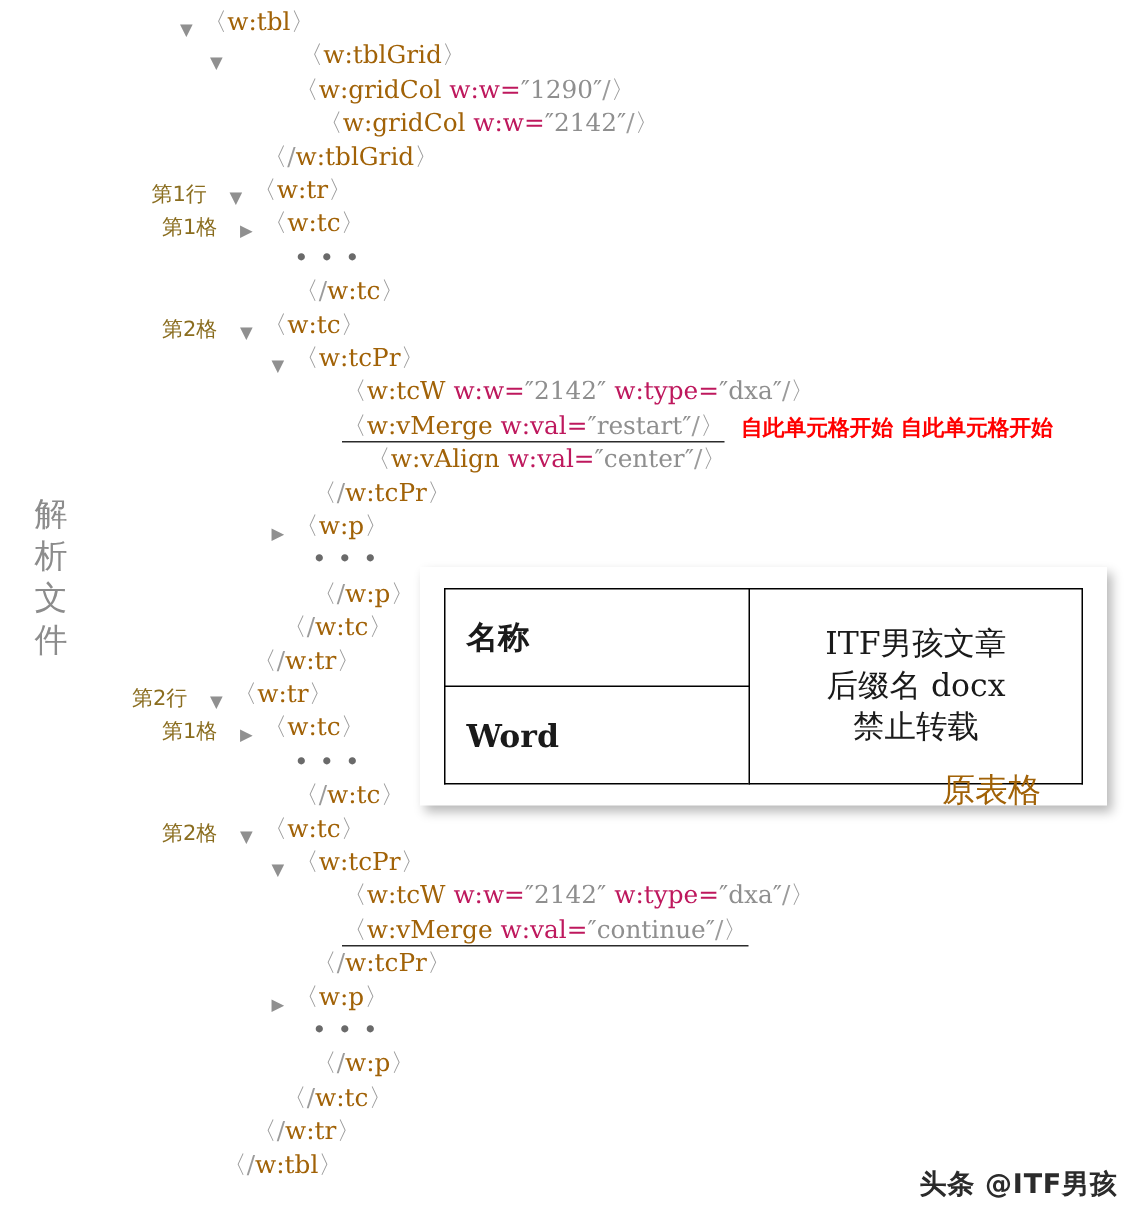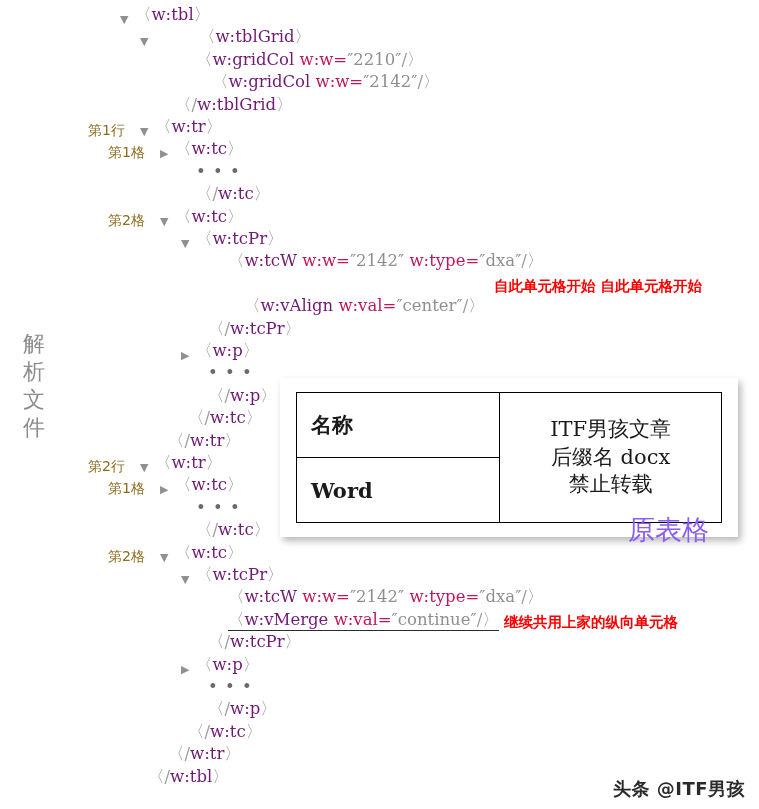--- a/index.html
+++ b/index.html
@@ -59,21 +59,21 @@
     font-size: 11px;
     position: absolute;
     top: 5px;
   }
   .code-body {
     position: absolute;
     top: 0;
     white-space: pre;
   }
   .br   { color: #9b9b9b; }           
-  .tag  { color: #701a75; }           
+  .tag  { color: #a16207; }           
   .attr { color: #be185d; }           
   .val  { color: #8f8f8f; }           
   .dots { color: #6a6a6a; letter-spacing: 2px; }
   .uline { border-bottom: 1.5px solid #2b2b2b; padding-bottom: 1px; }
   .note {
     color: #ff0000;
     font-family: "DejaVu Sans", "Liberation Sans", sans-serif;
     font-size: 14.5px;
     font-weight: bold;
     position: absolute;
@@ -106,22 +106,22 @@
     height: 44px;
     vertical-align: middle;
   }
   td.c-left  { width: 41%; text-align: left; font-weight: bold; }
   td.c-right { text-align: center; line-height: 1.32; font-size: 20.5px; }
   #table-caption {
     position: absolute;
     left: 628px;
     top: 512px;
     font-family: "DejaVu Sans", "Liberation Sans", sans-serif;
-    font-size: 27px;
-    color: #8b5cf6;
+    font-size: 22px;
+    color: #a16207;
   }
 
   
   #watermark {
     position: absolute;
     right: 14px;
     bottom: 8px;
     font-family: "DejaVu Sans", "Liberation Sans", sans-serif;
     font-size: 18px;
     font-weight: bold;
@@ -135,46 +135,46 @@
 <div id="side-label">
   <span>解</span>
   <span>析</span>
   <span>文</span>
   <span>件</span>
 </div>
 
 <div id="code">
     <div class="line" style="position: absolute; top: 4px; left: 0px; width: 759px;"><span class="tri" style="left: 120px;">▼</span><span class="code-body" style="left: 135px;"><span><span class="br">〈</span><span class="tag">w:tbl</span><span class="br">〉</span></span></span></div>
     <div class="line" style="position: absolute; top: 26.4px; left: 0px; width: 759px;"><span class="tri" style="left: 140px;">▼</span><span class="code-body" style="left: 155px; margin-left: 44px;"><span><span class="br">〈</span><span class="tag">w:tblGrid</span><span class="br">〉</span></span></span></div>
-    <div class="line" style="position: absolute; top: 48.8px; left: 0px; width: 759px;"><span class="code-body" style="left: 196px;"><span><span class="br">〈</span><span class="tag">w:gridCol</span><span class="attr"> w:w=</span><span class="val">″2210″</span><span class="br">/〉</span></span></span></div>
+    <div class="line" style="position: absolute; top: 48.8px; left: 0px; width: 759px;"><span class="code-body" style="left: 196px;"><span><span class="br">〈</span><span class="tag">w:gridCol</span><span class="attr"> w:w=</span><span class="val">″1290″</span><span class="br">/〉</span></span></span></div>
     <div class="line" style="position: absolute; top: 71.2px; left: 16px; width: 741px;"><span class="code-body" style="left: 196px;"><span><span class="br">〈</span><span class="tag">w:gridCol</span><span class="attr"> w:w=</span><span class="val">″2142″</span><span class="br">/〉</span></span></span></div>
     <div class="line" style="position: absolute; top: 93.6px; left: 0px; width: 759px;"><span class="code-body" style="left: 175px;"><span><span class="br">〈/</span><span class="tag">w:tblGrid</span><span class="br">〉</span></span></span></div>
-    <div class="line" style="position: absolute; top: 116px; left: 0px; width: 603px;"><span class="cnlabel" style="left: 88px; top: 3px;">第1行</span><span class="tri" style="left: 140px;">▼</span><span class="code-body" style="left: 155px;"><span><span class="br">〈</span><span class="tag">w:tr</span><span class="br">〉</span></span></span></div>
+    <div class="line" style="position: absolute; top: 116px; left: 13px; width: 603px;"><span class="cnlabel" style="left: 88px; top: 3px;">第1行</span><span class="tri" style="left: 140px;">▼</span><span class="code-body" style="left: 155px;"><span><span class="br">〈</span><span class="tag">w:tr</span><span class="br">〉</span></span></span></div>
     <div class="line" style="position: absolute; top: 138.4px; left: 0px; width: 759px;"><span class="cnlabel" style="left: 108px; top: 3px;">第1格</span><span class="tri" style="left: 160px;">▶</span><span class="code-body" style="left: 175px;"><span><span class="br">〈</span><span class="tag">w:tc</span><span class="br">〉</span></span></span></div>
     <div class="line" style="position: absolute; top: 160.8px; left: 0px; width: 759px;"><span class="code-body" style="left: 196px;"><span><span class="dots">• • •</span></span></span></div>
     <div class="line" style="position: absolute; top: 183.2px; left: 0px; width: 759px;"><span class="code-body" style="left: 196px;"><span><span class="br">〈/</span><span class="tag">w:tc</span><span class="br">〉</span></span></span></div>
     <div class="line" style="position: absolute; top: 205.6px; left: 0px; width: 759px;"><span class="cnlabel" style="left: 108px; top: 3px;">第2格</span><span class="tri" style="left: 160px;">▼</span><span class="code-body" style="left: 175px;"><span><span class="br">〈</span><span class="tag">w:tc</span><span class="br">〉</span></span></span></div>
     <div class="line" style="position: absolute; top: 228px; left: 0px; width: 759px;"><span class="tri" style="left: 181px;">▼</span><span class="code-body" style="left: 196px;"><span><span class="br">〈</span><span class="tag">w:tcPr</span><span class="br">〉</span></span></span></div>
     <div class="line" style="position: absolute; top: 250.4px; left: 0px; width: 759px;"><span class="code-body" style="left: 228px;"><span><span class="br">〈</span><span class="tag">w:tcW</span><span class="attr"> w:w=</span><span class="val">″2142″</span><span class="attr"> w:type=</span><span class="val">″dxa″</span><span class="br">/〉</span></span></span></div>
-    <div class="line" style="position: absolute; top: 272.8px; left: 0px; width: 759px;"><span class="note" style="left: 494px;">自此单元格开始 自此单元格开始</span></div>
+    <div class="line" style="position: absolute; top: 272.8px; left: 0px; width: 759px;"><span class="code-body" style="left: 228px;"><span class="uline"><span class="br">〈</span><span class="tag">w:vMerge</span><span class="attr"> w:val=</span><span class="val">″restart″</span><span class="br">/〉</span></span></span><span class="note" style="left: 494px;">自此单元格开始 自此单元格开始</span></div>
     <div class="line" style="position: absolute; top: 295.2px; left: 0px; width: 759px;"><span class="code-body" style="left: 228px; margin-left: 16px;"><span><span class="br">〈</span><span class="tag">w:vAlign</span><span class="attr"> w:val=</span><span class="val">″center″</span><span class="br">/〉</span></span></span></div>
     <div class="line" style="position: absolute; top: 317.6px; left: 0px; width: 759px;"><span class="code-body" style="left: 208px;"><span><span class="br">〈/</span><span class="tag">w:tcPr</span><span class="br">〉</span></span></span></div>
     <div class="line" style="position: absolute; top: 340px; left: 0px; width: 759px;"><span class="tri" style="left: 181px;">▶</span><span class="code-body" style="left: 196px;"><span><span class="br">〈</span><span class="tag">w:p</span><span class="br">〉</span></span></span></div>
     <div class="line" style="position: absolute; top: 362.4px; left: 0px; width: 759px;"><span class="code-body" style="left: 208px;"><span><span class="dots">• • •</span></span></span></div>
     <div class="line" style="position: absolute; top: 384.8px; left: 0px; width: 759px;"><span class="code-body" style="left: 208px;"><span><span class="br">〈/</span><span class="tag">w:p</span><span class="br">〉</span></span></span></div>
     <div class="line" style="position: absolute; top: 407.2px; left: 0px; width: 759px;"><span class="code-body" style="left: 188px;"><span><span class="br">〈/</span><span class="tag">w:tc</span><span class="br">〉</span></span></span></div>
     <div class="line" style="position: absolute; top: 429.6px; left: 0px; width: 759px;"><span class="code-body" style="left: 168px;"><span><span class="br">〈/</span><span class="tag">w:tr</span><span class="br">〉</span></span></span></div>
     <div class="line" style="position: absolute; top: 452px; left: 0px; width: 759px;"><span class="cnlabel" style="left: 88px; top: 3px;">第2行</span><span class="tri" style="left: 140px;">▼</span><span class="code-body" style="left: 155px;"><span><span class="br">〈</span><span class="tag">w:tr</span><span class="br">〉</span></span></span></div>
     <div class="line" style="position: absolute; top: 474.4px; left: 0px; width: 759px;"><span class="cnlabel" style="left: 108px; top: 3px;">第1格</span><span class="tri" style="left: 160px;">▶</span><span class="code-body" style="left: 175px;"><span><span class="br">〈</span><span class="tag">w:tc</span><span class="br">〉</span></span></span></div>
     <div class="line" style="position: absolute; top: 496.8px; left: 0px; width: 759px;"><span class="code-body" style="left: 196px;"><span><span class="dots">• • •</span></span></span></div>
     <div class="line" style="position: absolute; top: 519.2px; left: 0px; width: 759px;"><span class="code-body" style="left: 196px;"><span><span class="br">〈/</span><span class="tag">w:tc</span><span class="br">〉</span></span></span></div>
     <div class="line" style="position: absolute; top: 541.6px; left: 0px; width: 759px;"><span class="cnlabel" style="left: 108px; top: 3px;">第2格</span><span class="tri" style="left: 160px;">▼</span><span class="code-body" style="left: 175px;"><span><span class="br">〈</span><span class="tag">w:tc</span><span class="br">〉</span></span></span></div>
     <div class="line" style="position: absolute; top: 564px; left: 0px; width: 759px;"><span class="tri" style="left: 181px;">▼</span><span class="code-body" style="left: 196px;"><span><span class="br">〈</span><span class="tag">w:tcPr</span><span class="br">〉</span></span></span></div>
     <div class="line" style="position: absolute; top: 586.4px; left: 0px; width: 759px;"><span class="code-body" style="left: 228px;"><span><span class="br">〈</span><span class="tag">w:tcW</span><span class="attr"> w:w=</span><span class="val">″2142″</span><span class="attr"> w:type=</span><span class="val">″dxa″</span><span class="br">/〉</span></span></span></div>
-    <div class="line" style="position: absolute; top: 608.8px; left: 0px; width: 610px;"><span class="code-body" style="left: 228px;"><span class="uline"><span class="br">〈</span><span class="tag">w:vMerge</span><span class="attr"> w:val=</span><span class="val">″continue″</span><span class="br">/〉</span></span></span><span class="note" style="left: 504px;">继续共用上家的纵向单元格</span></div>
+    <div class="line" style="position: absolute; top: 608.8px; left: 0px; width: 610px;"><span class="code-body" style="left: 228px;"><span class="uline"><span class="br">〈</span><span class="tag">w:vMerge</span><span class="attr"> w:val=</span><span class="val">″continue″</span><span class="br">/〉</span></span></span></div>
     <div class="line" style="position: absolute; top: 631.2px; left: 0px; width: 759px;"><span class="code-body" style="left: 208px;"><span><span class="br">〈/</span><span class="tag">w:tcPr</span><span class="br">〉</span></span></span></div>
     <div class="line" style="position: absolute; top: 653.6px; left: 0px; width: 759px;"><span class="tri" style="left: 181px;">▶</span><span class="code-body" style="left: 196px;"><span><span class="br">〈</span><span class="tag">w:p</span><span class="br">〉</span></span></span></div>
     <div class="line" style="position: absolute; top: 676px; left: 0px; width: 759px;"><span class="code-body" style="left: 208px;"><span><span class="dots">• • •</span></span></span></div>
     <div class="line" style="position: absolute; top: 698.4px; left: 0px; width: 759px;"><span class="code-body" style="left: 208px;"><span><span class="br">〈/</span><span class="tag">w:p</span><span class="br">〉</span></span></span></div>
     <div class="line" style="position: absolute; top: 720.8px; left: 0px; width: 759px;"><span class="code-body" style="left: 188px;"><span><span class="br">〈/</span><span class="tag">w:tc</span><span class="br">〉</span></span></span></div>
     <div class="line" style="position: absolute; top: 743.2px; left: 0px; width: 759px;"><span class="code-body" style="left: 168px;"><span><span class="br">〈/</span><span class="tag">w:tr</span><span class="br">〉</span></span></span></div>
     <div class="line" style="position: absolute; top: 765.6px; left: 0px; width: 759px;"><span class="code-body" style="left: 148px;"><span><span class="br">〈/</span><span class="tag">w:tbl</span><span class="br">〉</span></span></span></div>
   </div>
 
 <div id="table-card">

